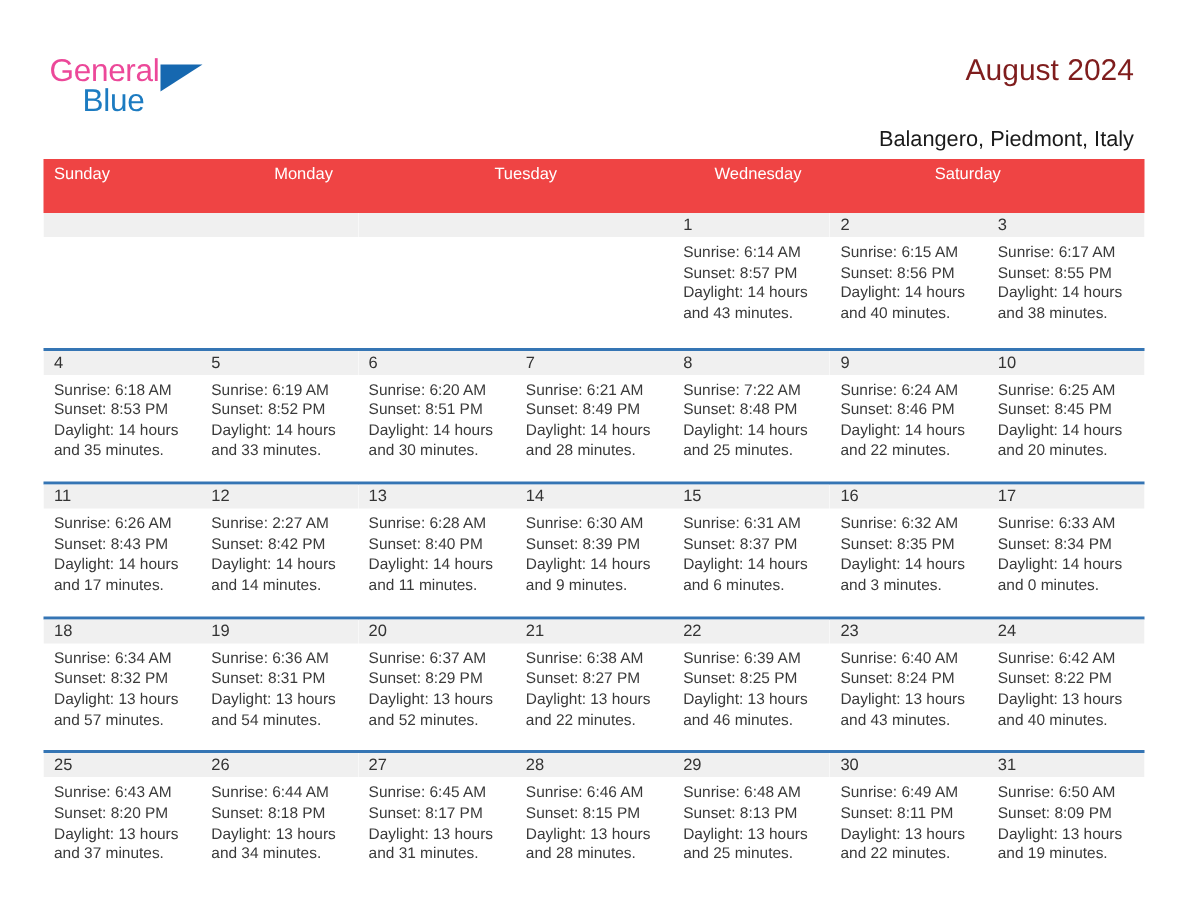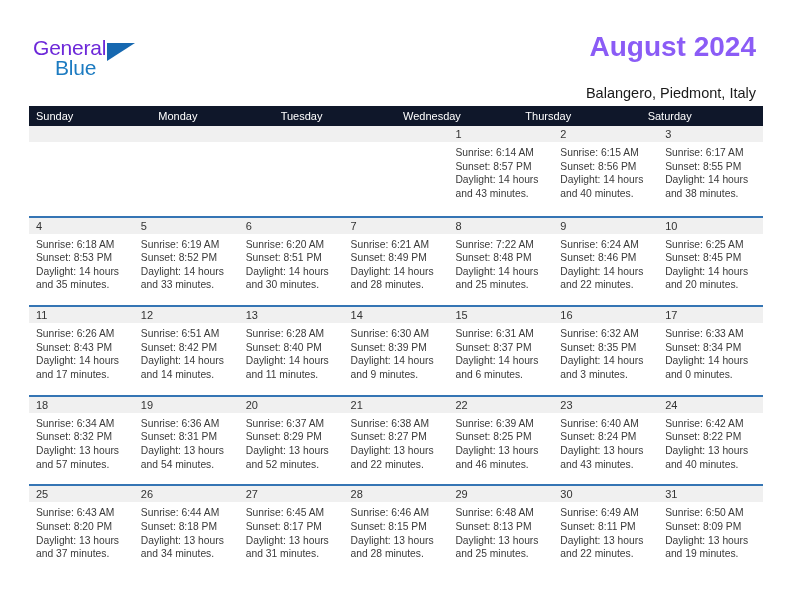--- a/index.html
+++ b/index.html
@@ -35,21 +35,21 @@
     top: 36px;
     width: 120px;
     height: 50px;
   }
   .brand-general {
     position: absolute;
     left: 0;
     top: 0;
     font-size: 21px;
     letter-spacing: -0.2px;
-    color: #6d28d9;
+    color: #ec4899;
     font-family: "Liberation Sans", sans-serif;
   }
   .brand-blue {
     position: absolute;
     left: 22px;
     top: 20px;
     font-size: 21px;
     letter-spacing: -0.2px;
     color: #1c7bc1;
     font-family: "Liberation Sans", sans-serif;
@@ -64,45 +64,45 @@
     border-bottom: 18px solid transparent;
   }
 
   .title-block {
     position: absolute;
     right: 36px;
     top: 30px;
     text-align: right;
   }
   .cal-title {
-    font-size: 28px;
-    font-weight: bold;
-    color: #8b5cf6;
+    font-size: 20px;
+    font-weight: normal;
+    color: #7f1d1d;
     line-height: 34px;
     white-space: nowrap;
   }
   .cal-subtitle {
     margin-top: 20px;
     font-size: 14.5px;
     color: #1a1a1a;
     line-height: 18px;
     white-space: nowrap;
   }
 
   
   .calendar {
     position: absolute;
     left: 29px;
     top: 106px;
     width: 734px;
   }
   .dow-row {
     display: flex;
-    background: #0f172a;
-    height: 20px;
+    background: #ef4444;
+    height: 36px;
   }
   .dow {
     flex: 1 1 0;
     color: #ffffff;
     font-size: 11px;
     line-height: 20px;
     padding-left: 7px;
     box-sizing: border-box;
     white-space: nowrap;
     overflow: hidden;
@@ -164,21 +164,20 @@
     </div>
 
   </div>
 
   <div class="calendar">
     <div class="dow-row">
       <div class="dow">Sunday</div>
       <div class="dow">Monday</div>
       <div class="dow">Tuesday</div>
       <div class="dow">Wednesday</div>
-      <div class="dow">Thursday</div>
       <div class="dow">Saturday</div>
     </div>
 
     <div id="weeks-container">
         <div class="week">
           <div class="cell empty">
             <div class="daynum-strip"></div>
             <div class="cell-body"></div>
           </div>
           <div class="cell empty">
@@ -292,21 +291,21 @@
             <div class="cell-body">
               <div>Sunrise: 6:26 AM</div>
               <div>Sunset: 8:43 PM</div>
               <div>Daylight: 14 hours</div>
               <div>and 17 minutes.</div>
             </div>
           </div>
           <div class="cell">
             <div class="daynum-strip">12</div>
             <div class="cell-body">
-              <div>Sunrise: 6:51 AM</div>
+              <div>Sunrise: 2:27 AM</div>
               <div>Sunset: 8:42 PM</div>
               <div>Daylight: 14 hours</div>
               <div>and 14 minutes.</div>
             </div>
           </div>
           <div class="cell">
             <div class="daynum-strip">13</div>
             <div class="cell-body">
               <div>Sunrise: 6:28 AM</div>
               <div>Sunset: 8:40 PM</div>

